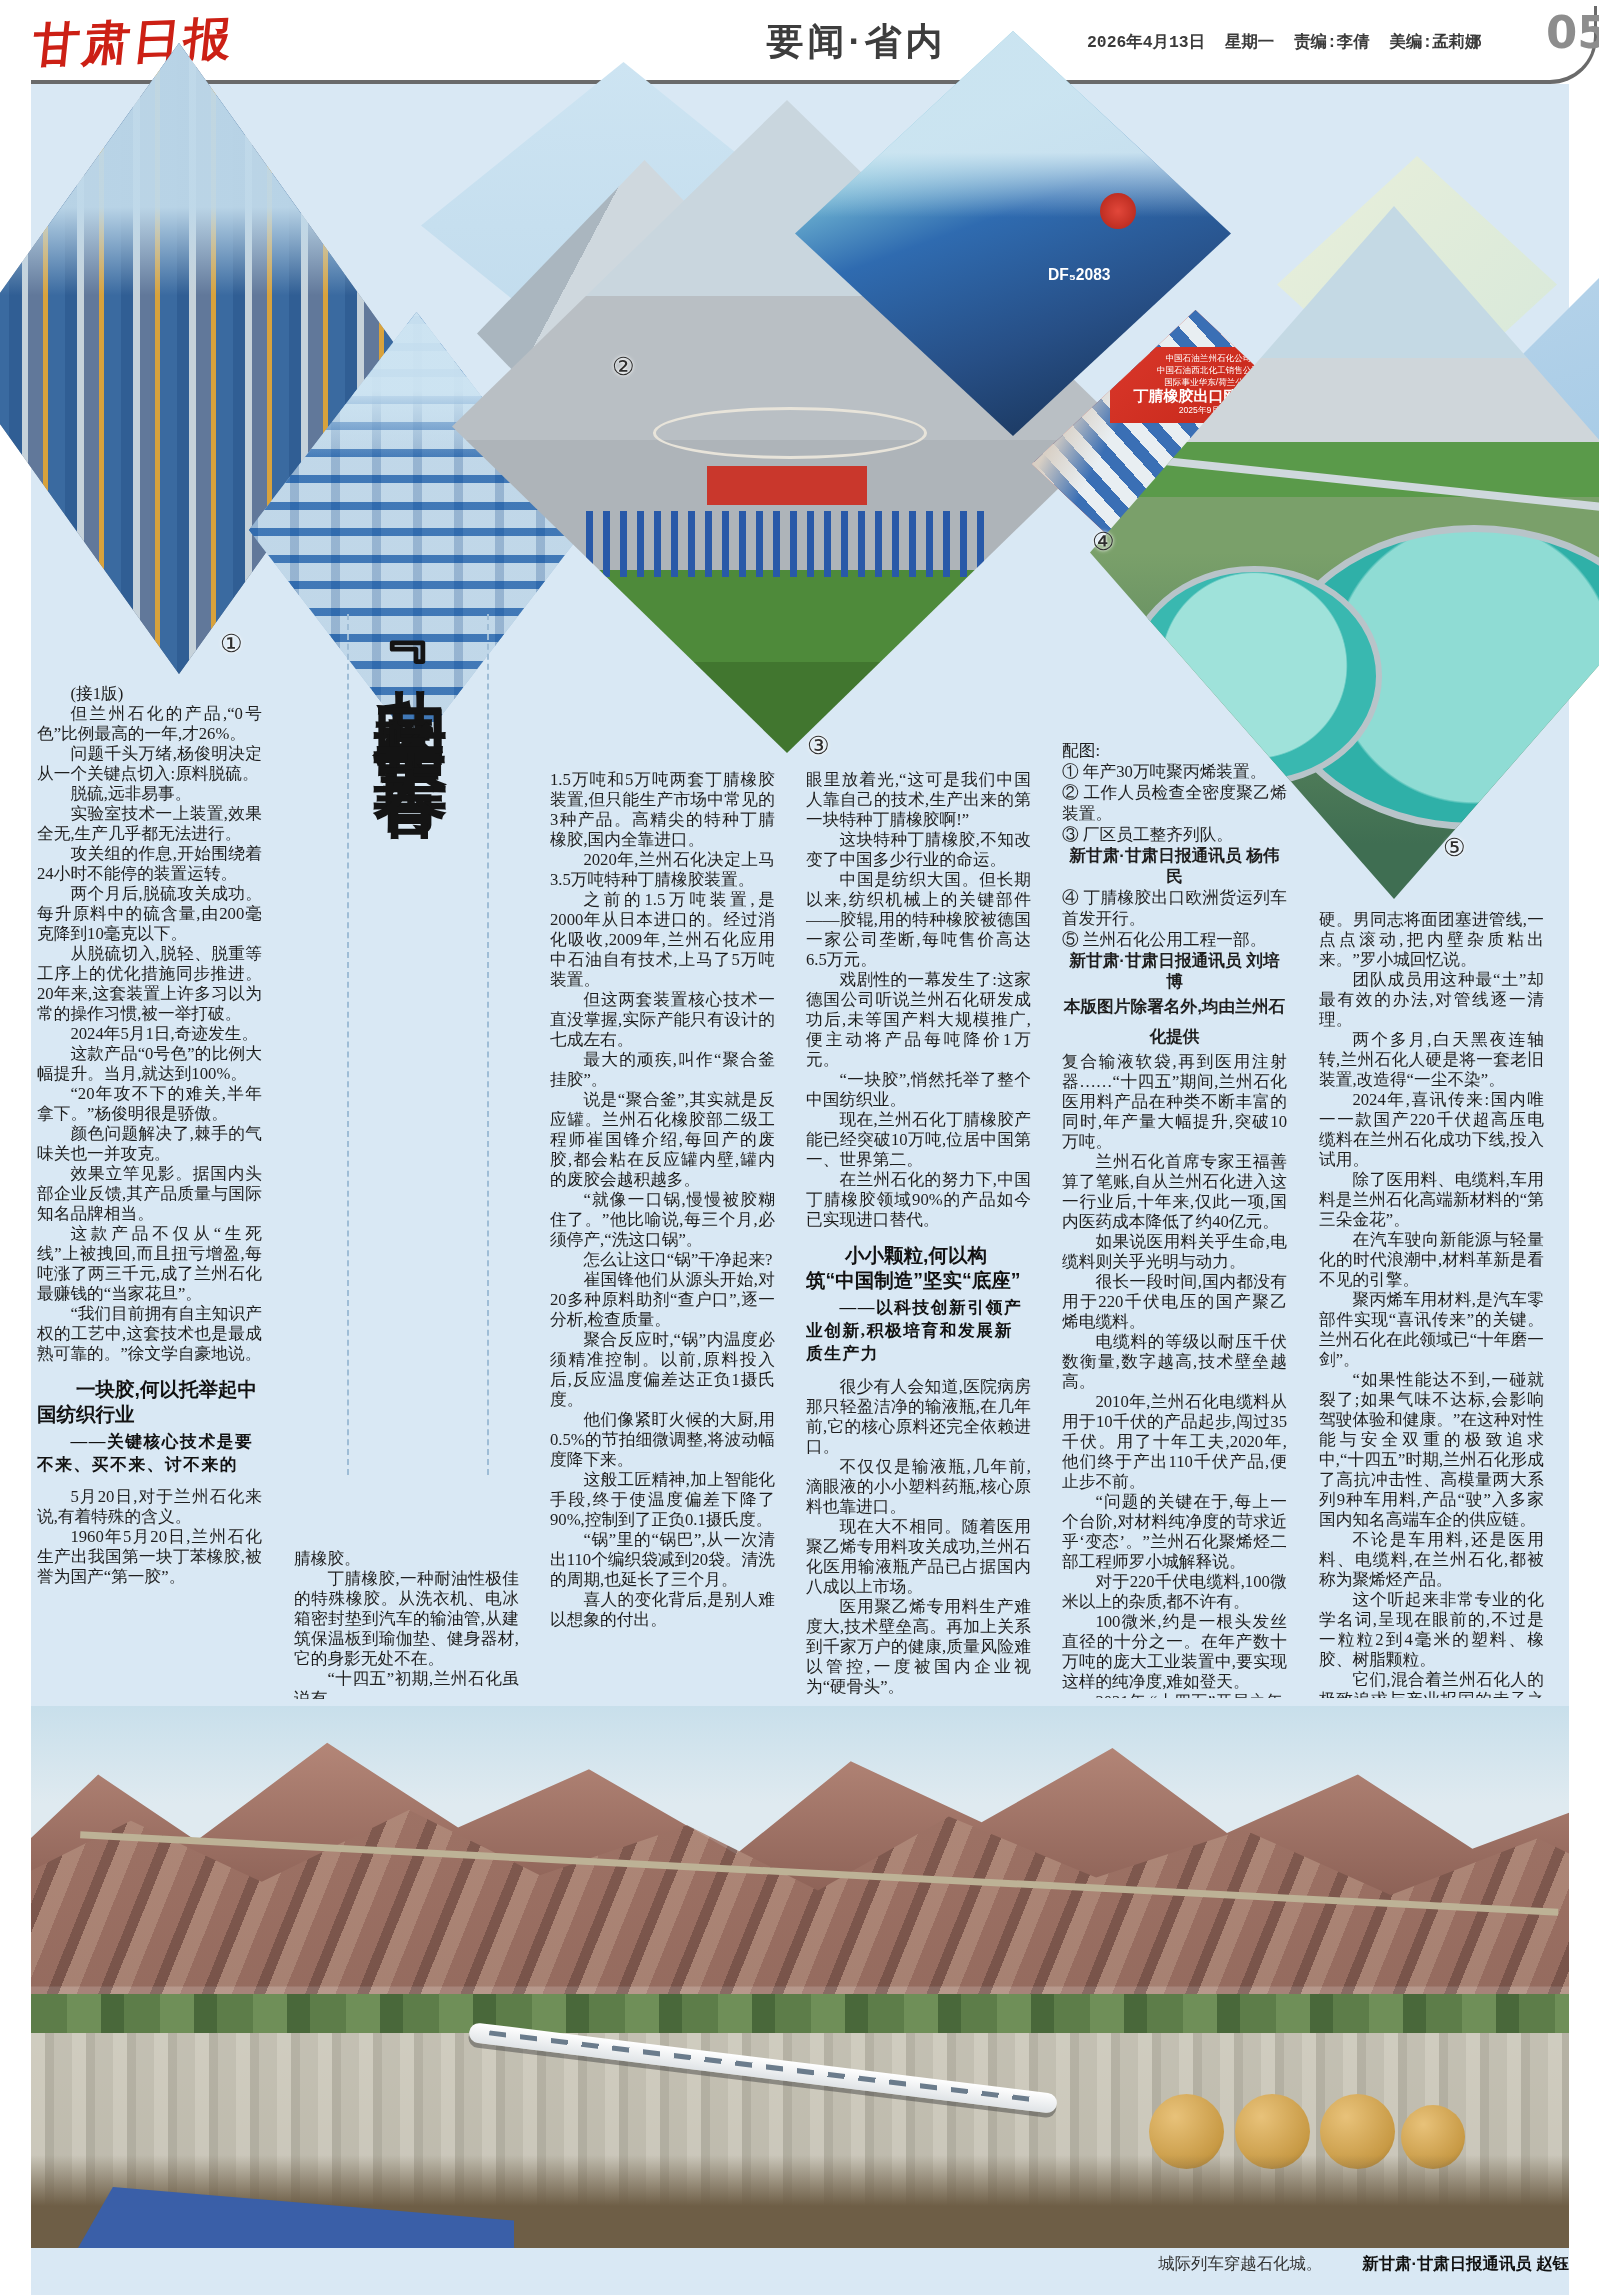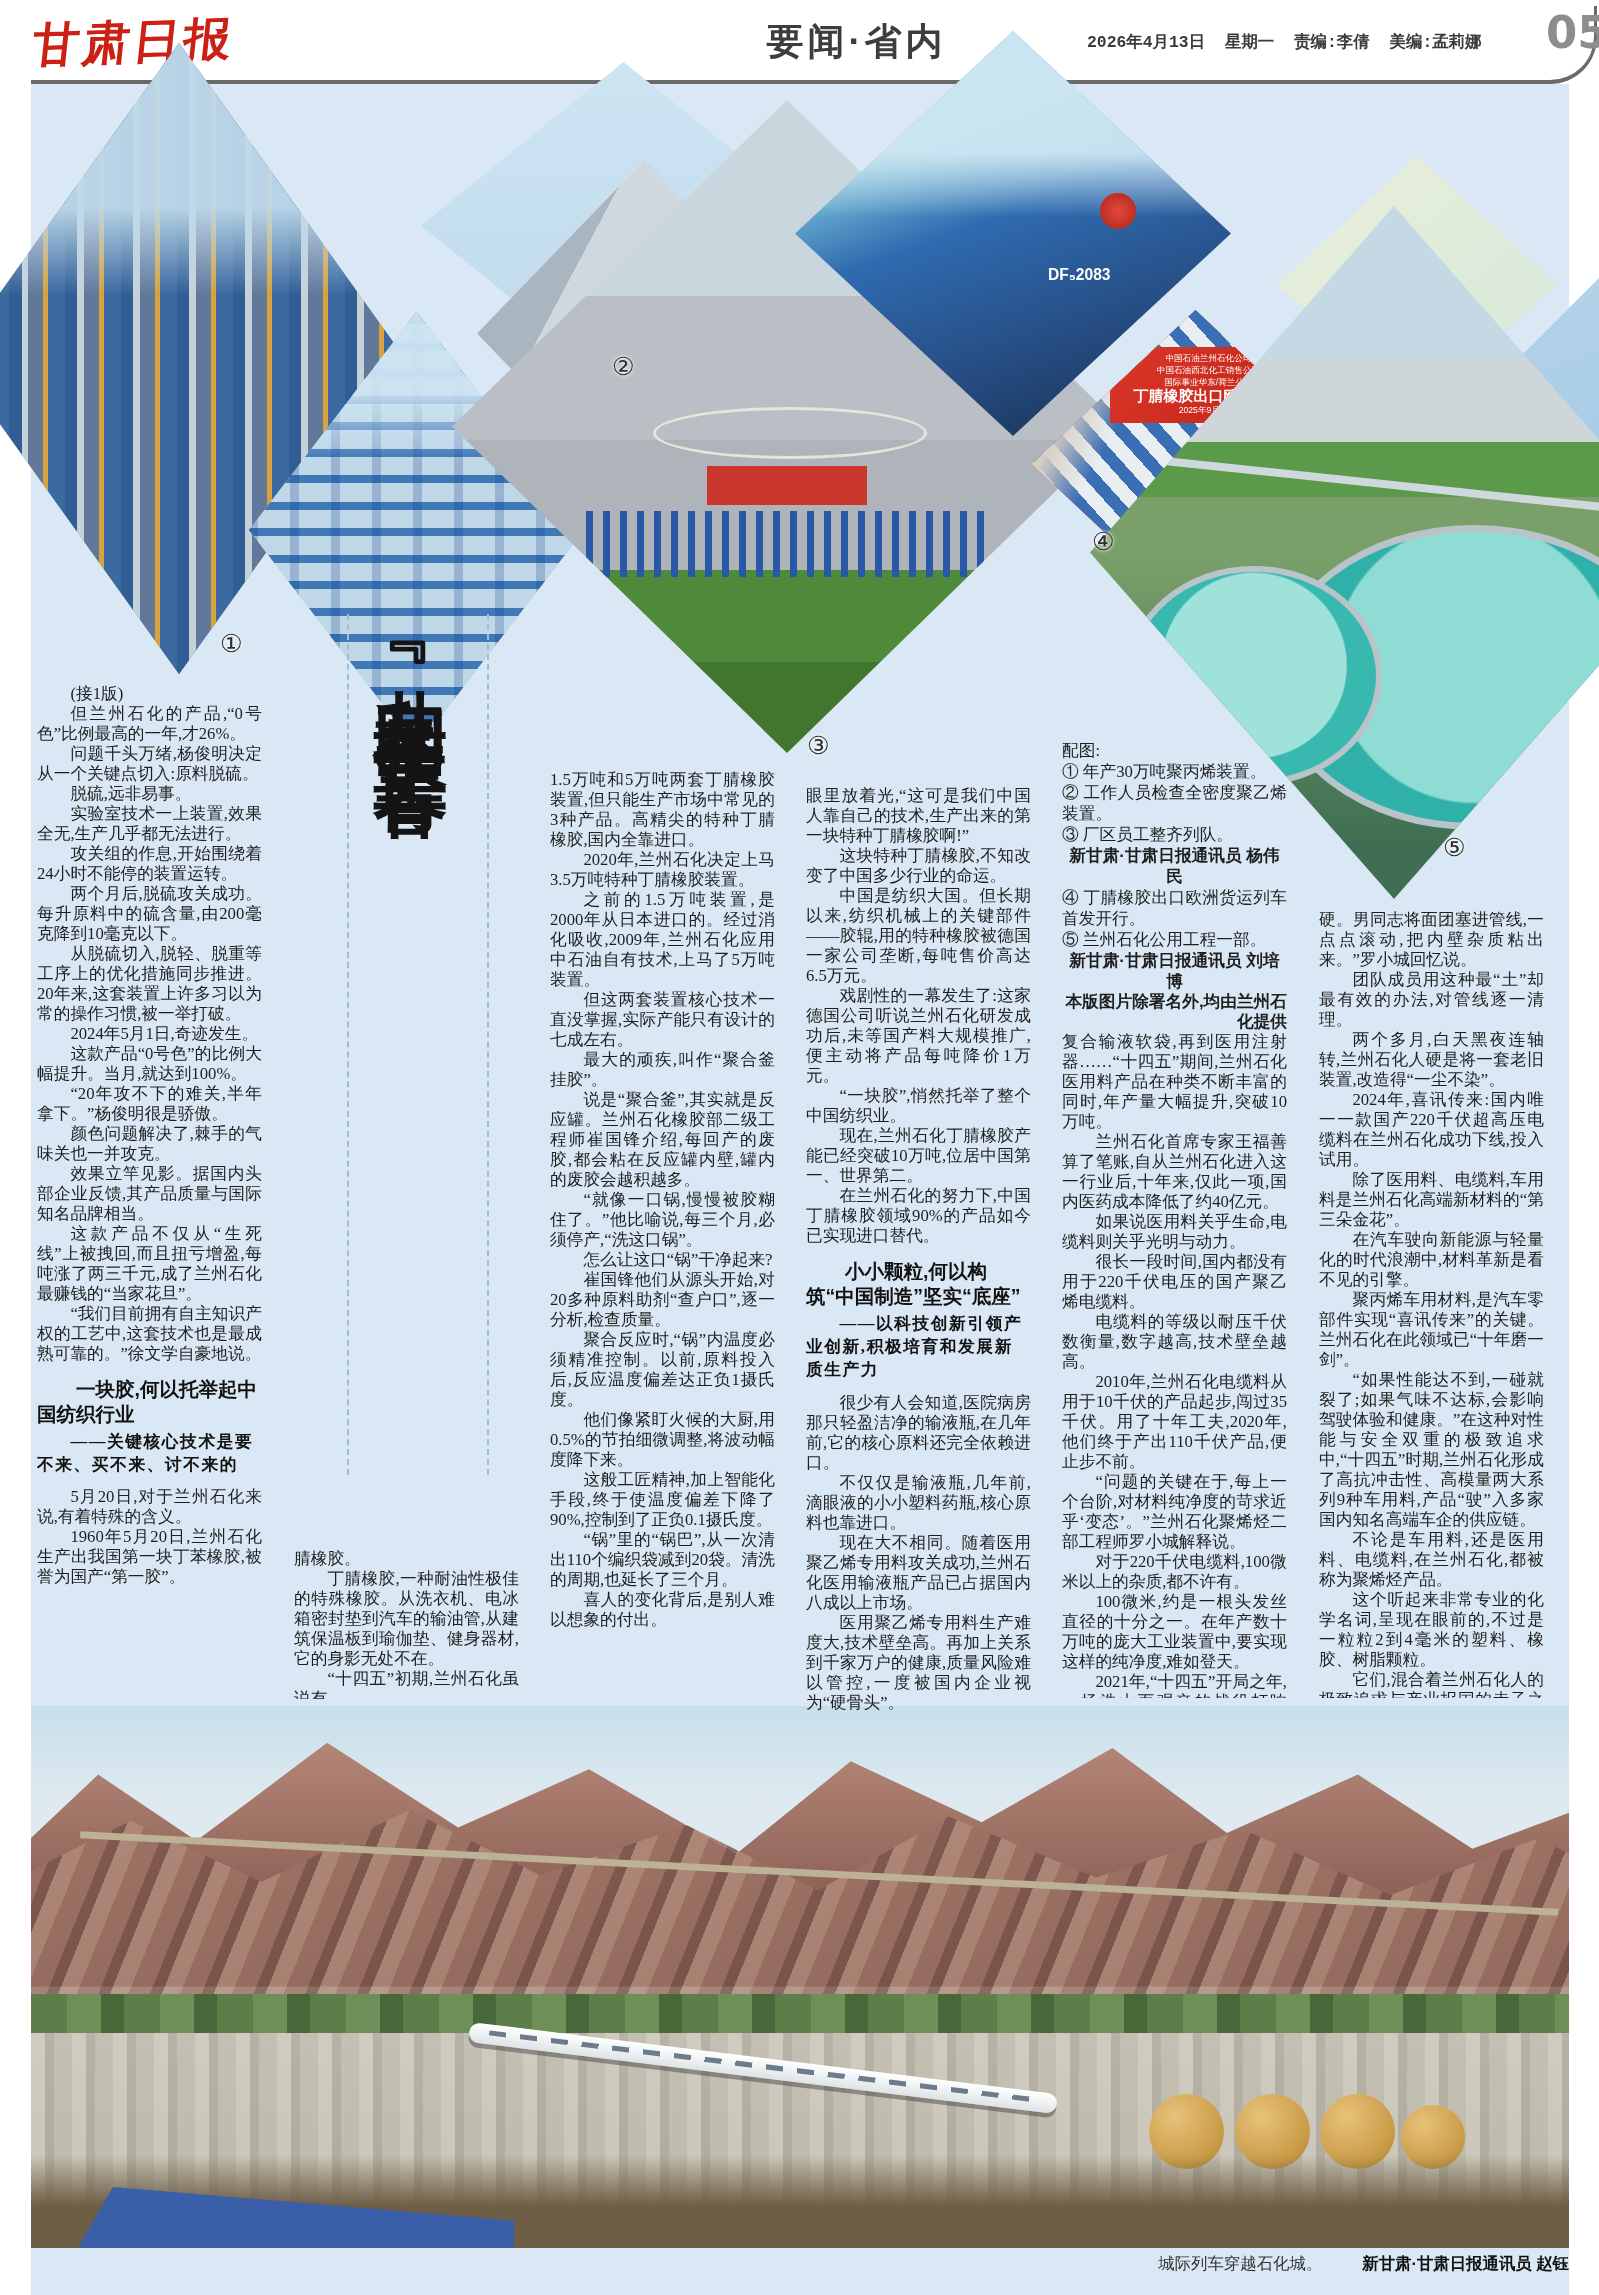--- a/index.html
+++ b/index.html
@@ -36,21 +36,21 @@
   .par{margin:0;text-align:justify;}
   .k-p{text-indent:2em;}
   .k-c{text-indent:0;}
   .k-h{font-family:"Liberation Sans","DejaVu Sans",sans-serif;font-weight:bold;font-size:19.5px;
        line-height:25px;text-indent:2em;text-align:left;margin:12.5px 0 3.1px;color:#111;}
   .k-hd{font-weight:bold;font-size:16.7px;line-height:23.4px;text-indent:2em;text-align:left;
         letter-spacing:1.6px;margin:0 0 11px;color:#111;}
   .k-figi{text-indent:0;line-height:21px;}
   .k-fig{text-indent:0;line-height:21px;}
   .k-cr{font-family:"Liberation Sans",sans-serif;font-weight:bold;text-align:center;text-indent:0;line-height:21px;}
-  .k-note{font-family:"Liberation Sans",sans-serif;font-weight:bold;text-align:right;text-indent:0;line-height:20px;}
+  .k-note{font-family:"Liberation Sans",sans-serif;font-weight:bold;text-align:center;text-indent:0;line-height:30px;}
   
   .bphoto{position:absolute;left:31px;top:1706px;width:1538px;height:542px;overflow:hidden;
           background:linear-gradient(#c8dfeb,#dfeaf0 18%);}
   .mtn1{position:absolute;left:-31px;top:15.6px;width:1636px;height:265px;
         background:linear-gradient(#b98b7c,#8a5f54 70%,#6e4c43);
         clip-path:polygon(0 55%,6% 20%,12% 45%,20% 8%,28% 40%,36% 18%,45% 50%,52% 15%,60% 38%,68% 10%,75% 42%,83% 20%,90% 48%,100% 25%,100% 100%,0 100%);}
   .mtn2{position:absolute;left:-31px;top:93px;width:1636px;height:218px;opacity:.85;
         background:repeating-linear-gradient(112deg,#9c7164 0 20px,#7a554b 20px 31px,#b08a7a 31px 48px);
         clip-path:polygon(0 40%,8% 10%,16% 38%,25% 5%,33% 35%,42% 12%,50% 42%,58% 8%,67% 36%,76% 14%,85% 44%,94% 18%,100% 40%,100% 100%,0 100%);}
   .greenbelt{position:absolute;left:0;top:288px;width:1538px;height:55px;
@@ -201,21 +201,21 @@
       <p class="par k-p">说是“聚合釜”,其实就是反应罐。兰州石化橡胶部二级工程师崔国锋介绍,每回产的废胶,都会粘在反应罐内壁,罐内的废胶会越积越多。</p>
       <p class="par k-p">“就像一口锅,慢慢被胶糊住了。”他比喻说,每三个月,必须停产,“洗这口锅”。</p>
       <p class="par k-p">怎么让这口“锅”干净起来?</p>
       <p class="par k-p">崔国锋他们从源头开始,对20多种原料助剂“查户口”,逐一分析,检查质量。</p>
       <p class="par k-p">聚合反应时,“锅”内温度必须精准控制。以前,原料投入后,反应温度偏差达正负1摄氏度。</p>
       <p class="par k-p">他们像紧盯火候的大厨,用0.5%的节拍细微调整,将波动幅度降下来。</p>
       <p class="par k-p">这般工匠精神,加上智能化手段,终于使温度偏差下降了90%,控制到了正负0.1摄氏度。</p>
       <p class="par k-p">“锅”里的“锅巴”,从一次清出110个编织袋减到20袋。清洗的周期,也延长了三个月。</p>
       <p class="par k-p">喜人的变化背后,是别人难以想象的付出。</p>
     </div>
-  <div class="col" style="left:806px;top:770px;height:928px;margin-top:16px;">
+  <div class="col" style="left:806px;top:770px;height:928px;">
       <p class="par k-c">眼里放着光,“这可是我们中国人靠自己的技术,生产出来的第一块特种丁腈橡胶啊!”</p>
       <p class="par k-p">这块特种丁腈橡胶,不知改变了中国多少行业的命运。</p>
       <p class="par k-p">中国是纺织大国。但长期以来,纺织机械上的关键部件——胶辊,用的特种橡胶被德国一家公司垄断,每吨售价高达6.5万元。</p>
       <p class="par k-p">戏剧性的一幕发生了:这家德国公司听说兰州石化研发成功后,未等国产料大规模推广,便主动将产品每吨降价1万元。</p>
       <p class="par k-p">“一块胶”,悄然托举了整个中国纺织业。</p>
       <p class="par k-p">现在,兰州石化丁腈橡胶产能已经突破10万吨,位居中国第一、世界第二。</p>
       <p class="par k-p">在兰州石化的努力下,中国丁腈橡胶领域90%的产品如今已实现进口替代。</p>
       <p class="par k-h">小小颗粒,何以构筑“中国制造”坚实“底座”</p>
       <p class="par k-hd">——以科技创新引领产业创新,积极培育和发展新质生产力</p>
       <p class="par k-p">很少有人会知道,医院病房那只轻盈洁净的输液瓶,在几年前,它的核心原料还完全依赖进口。</p>

